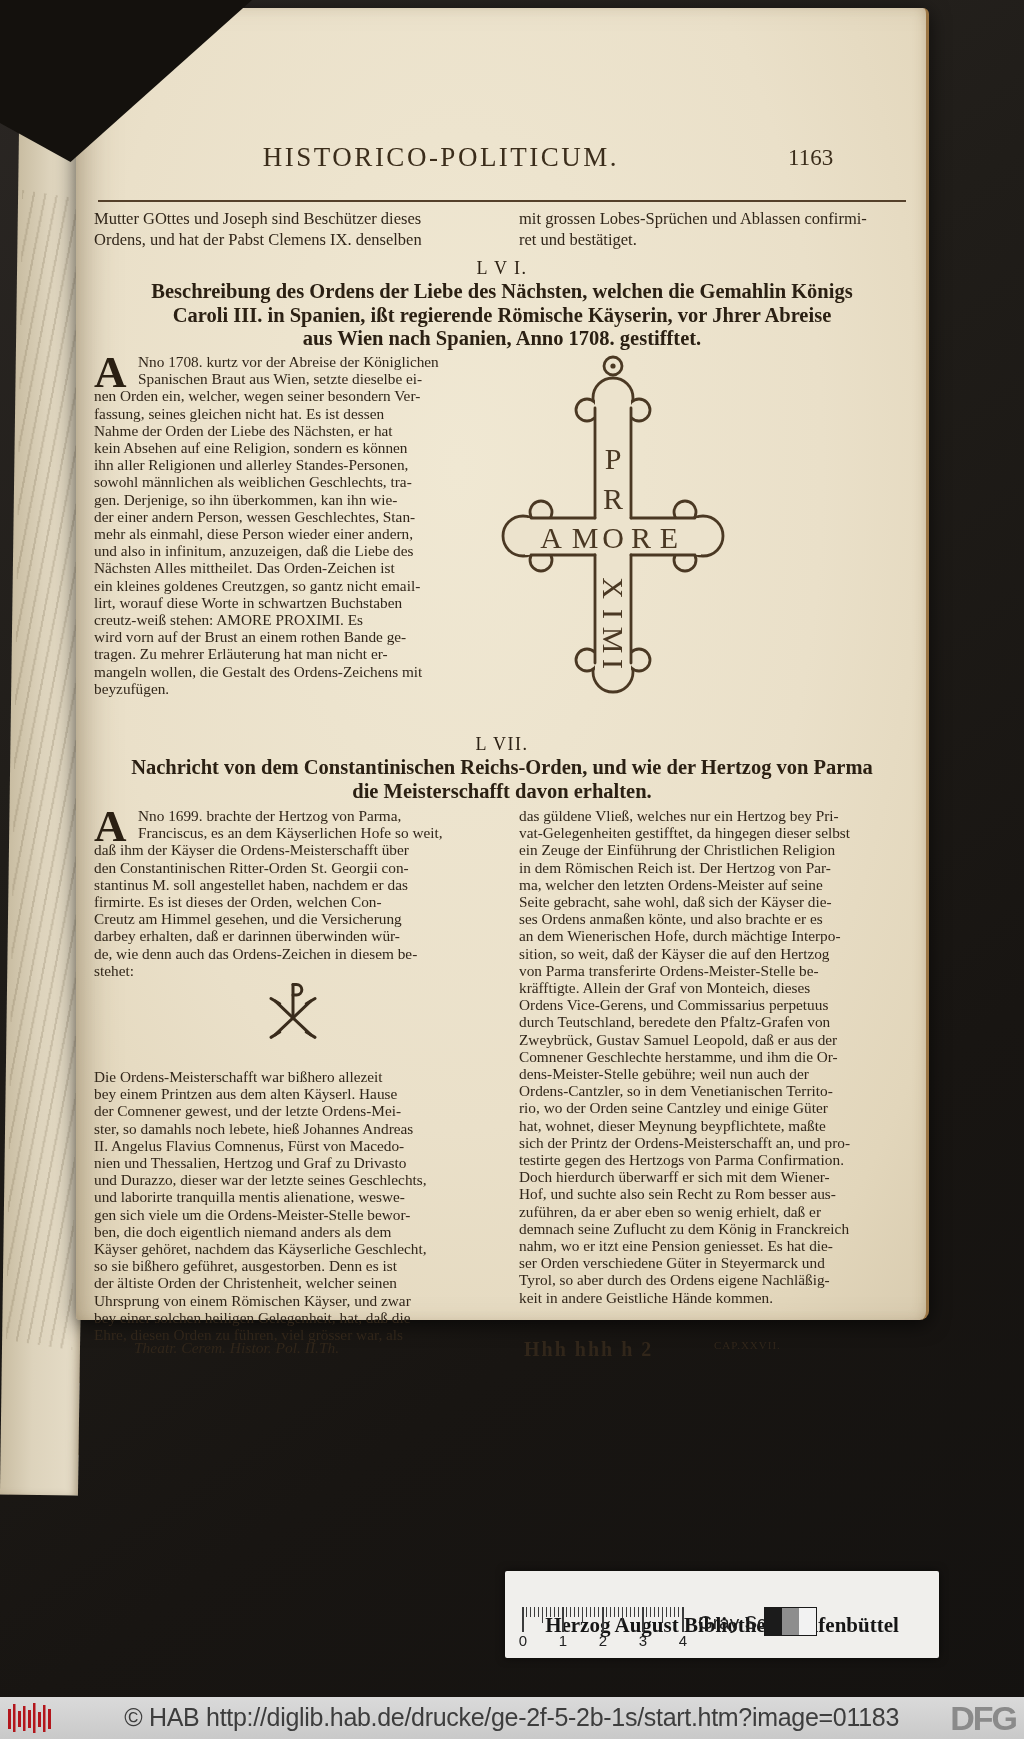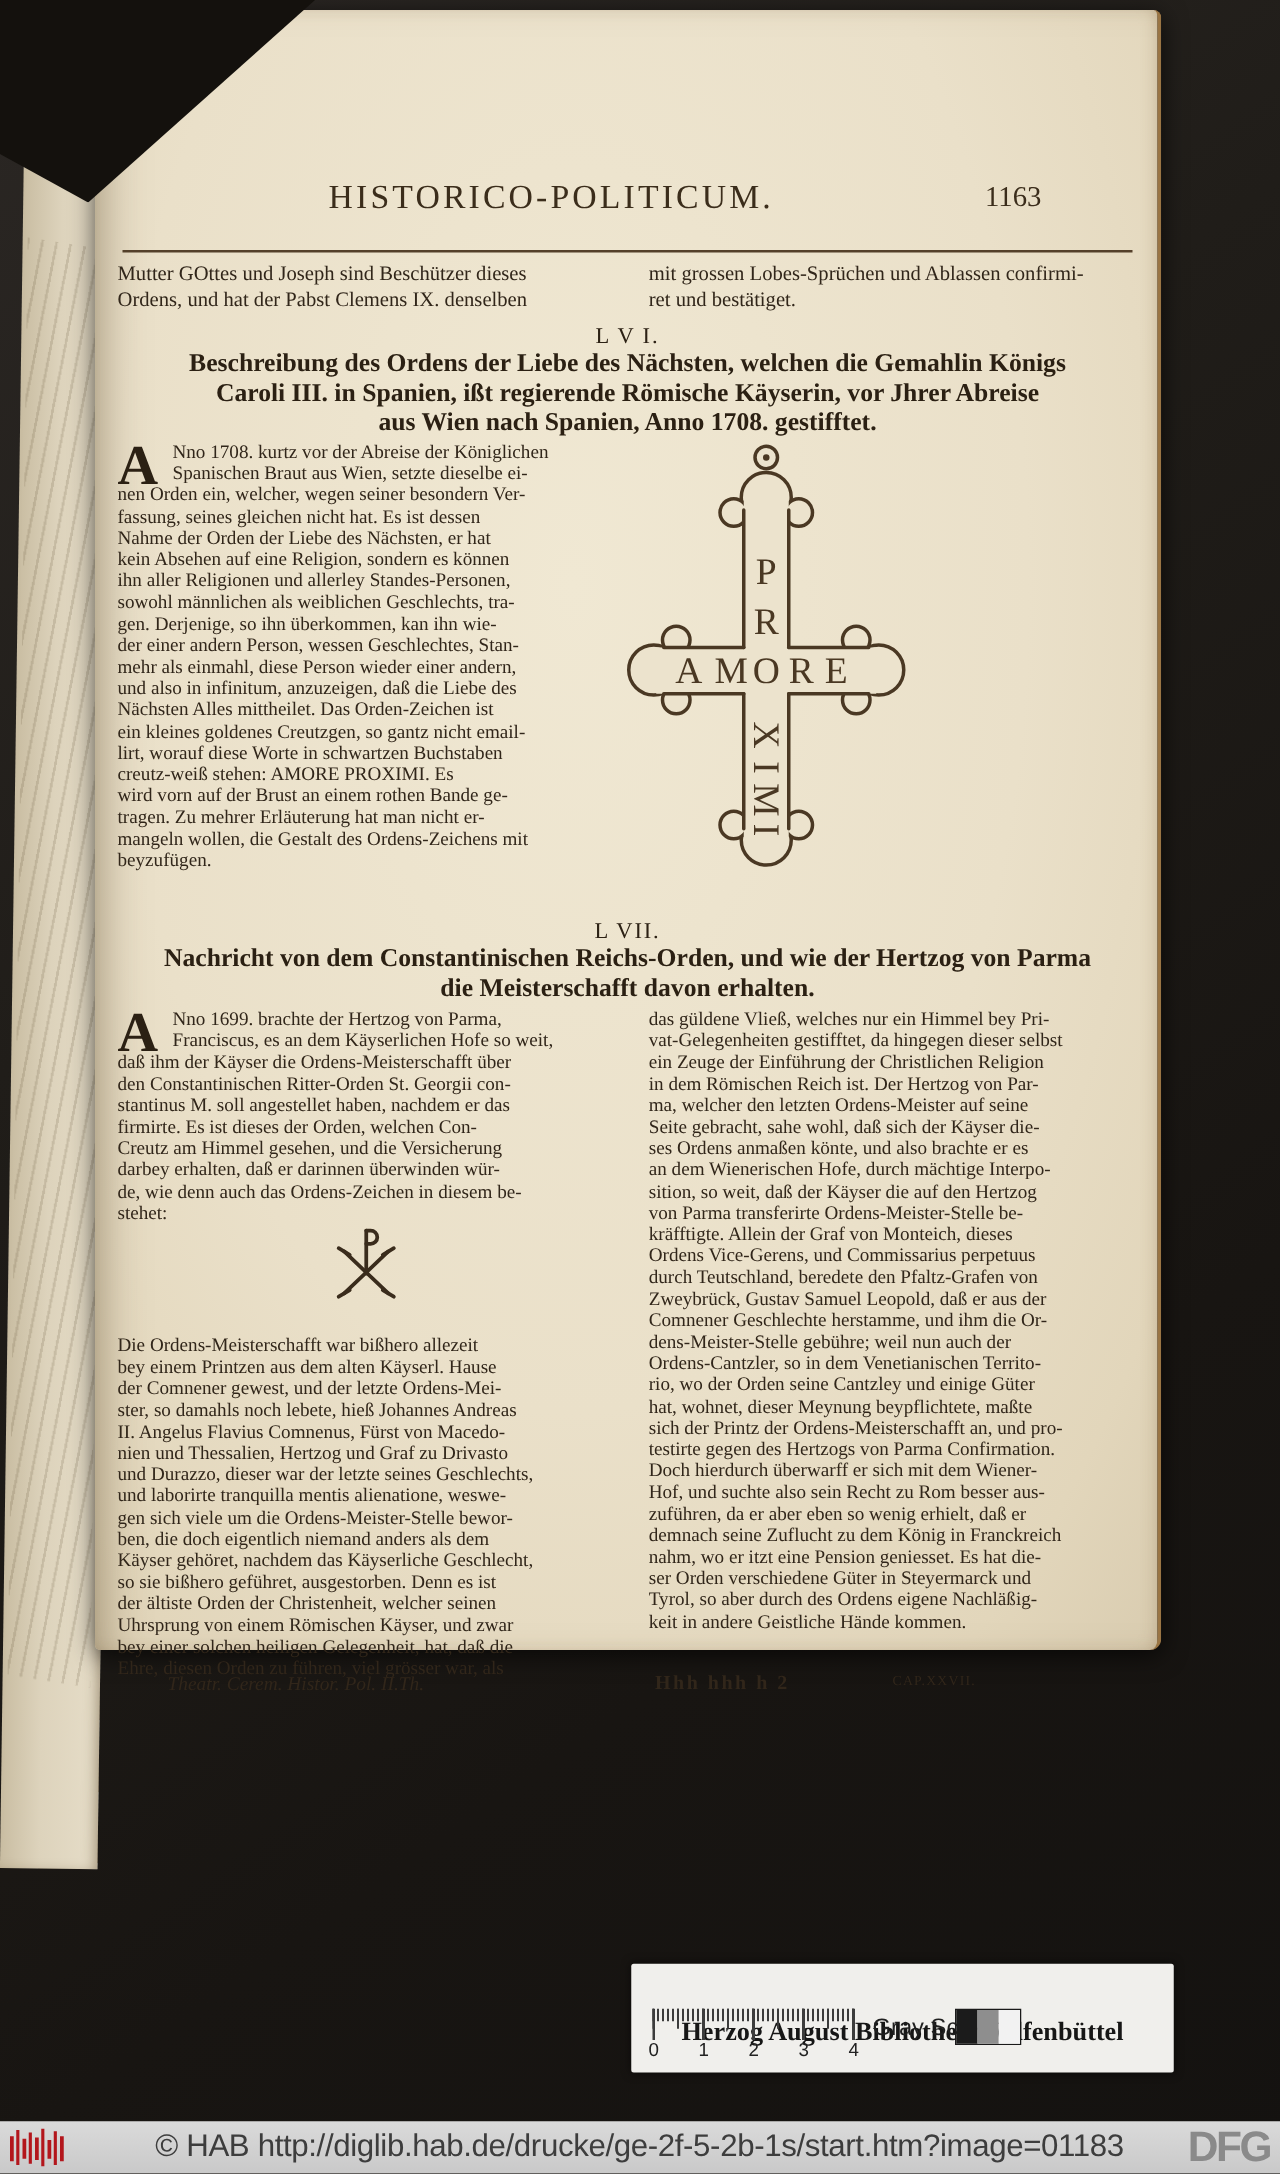--- a/index.html
+++ b/index.html
@@ -26,21 +26,21 @@
   .pagenum{font-size:23px;color:#3b2d1b;}
   .rule{height:2px;background:#54402a;}
   .col .tl,.intro .tl{white-space:nowrap;}
   .intro{font-size:16.5px;line-height:21px;}
   .col{font-size:15.3px;line-height:17.2px;}
   .secnum{font-size:18px;letter-spacing:1.5px;text-align:center;color:#2c2114;}
   .heading{font-weight:700;font-size:20.5px;line-height:23.5px;text-align:center;color:#2b2013;}
   .dropcap{position:absolute;left:0;top:0;font-size:45px;line-height:38px;font-weight:700;color:#2b2013;}
   .indent2 .lines .tl:nth-child(-n+2){margin-left:44px;}
   .catchword{font-style:italic;font-size:15.5px;color:#31261a;}
-  .signature{font-size:16px;font-weight:700;letter-spacing:2px;color:#31261a;}
+  .signature{font-size:20px;font-weight:700;letter-spacing:2px;color:#31261a;}
   .chapter{font-size:11px;letter-spacing:1px;color:#31261a;}
   
   #label{left:505px;top:1571px;width:434px;height:87px;background:#f0efec;border-radius:2px;z-index:4;
     box-shadow:0 0 8px rgba(0,0,0,.55);}
   #label .title{position:absolute;top:4px;left:0;width:100%;text-align:center;
     font:700 21px "Liberation Serif",serif;color:#161616;margin-top:38px;}
   #ruler{position:absolute;left:17px;top:36px;width:164px;height:25px;
     background:
       repeating-linear-gradient(90deg,#3c3c3c 0 2px,transparent 2px 40px) 0 0/163px 25px no-repeat,
       repeating-linear-gradient(90deg,#3c3c3c 0 1.5px,transparent 1.5px 20px) 0 0/163px 16px no-repeat,
@@ -210,21 +210,21 @@
         <div class="tl">ben, die doch eigentlich niemand anders als dem</div>
         <div class="tl">Käyser gehöret, nachdem das Käyserliche Geschlecht,</div>
         <div class="tl">so sie bißhero geführet, ausgestorben.  Denn es ist</div>
         <div class="tl">der ältiste Orden der Christenheit, welcher seinen</div>
         <div class="tl">Uhrsprung von einem Römischen Käyser, und zwar</div>
         <div class="tl">bey einer solchen heiligen Gelegenheit, hat, daß die</div>
         <div class="tl">Ehre, diesen Orden zu führen, viel grösser war, als</div>
       </div>
 
     <div class="abs col" style="left:443px;top:799px;width:392px;">
-        <div class="tl">das güldene Vließ, welches nur ein Himmel bey Pri-</div>
+        <div class="tl">das güldene Vließ, welches nur ein Hertzog bey Pri-</div>
         <div class="tl">vat-Gelegenheiten gestifftet, da hingegen dieser selbst</div>
         <div class="tl">ein Zeuge der Einführung der Christlichen Religion</div>
         <div class="tl">in dem Römischen Reich ist.  Der Hertzog von Par-</div>
         <div class="tl">ma, welcher den letzten Ordens-Meister auf seine</div>
         <div class="tl">Seite gebracht, sahe wohl, daß sich der Käyser die-</div>
         <div class="tl">ses Ordens anmaßen könte, und also brachte er es</div>
         <div class="tl">an dem Wienerischen Hofe, durch mächtige Interpo-</div>
         <div class="tl">sition, so weit, daß der Käyser die auf den Hertzog</div>
         <div class="tl">von Parma transferirte Ordens-Meister-Stelle be-</div>
         <div class="tl">kräfftigte.  Allein der Graf von Monteich, dieses</div>

